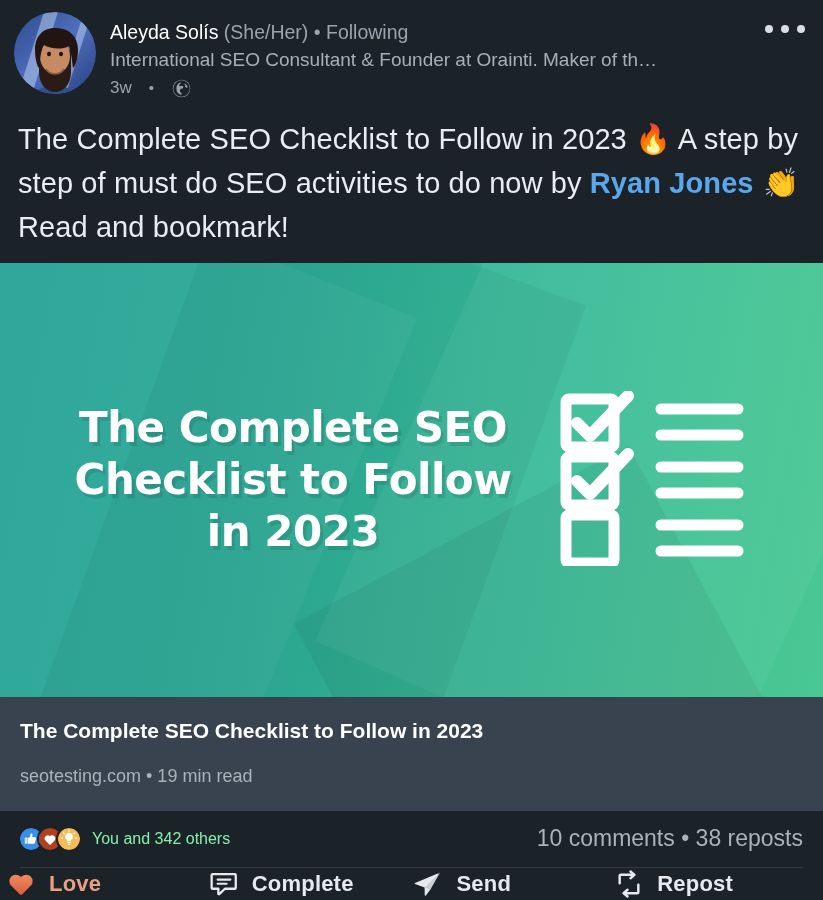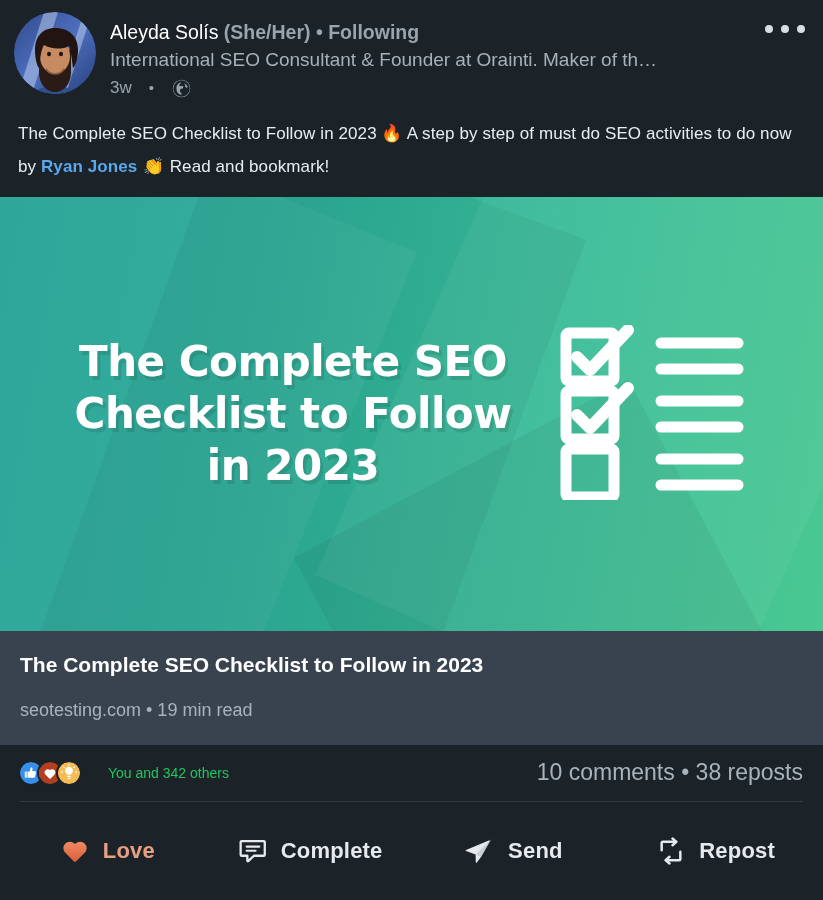--- a/index.html
+++ b/index.html
@@ -15,37 +15,37 @@
   
   .header{display:flex;align-items:flex-start;padding:12px 16px 0 14px;position:relative;}
   .avatar{
     width:82px;height:82px;border-radius:50%;flex:none;overflow:hidden;
     background:#2a3a6b;position:relative;
   }
   .avatar svg{display:block;width:82px;height:82px;}
   .hinfo{margin-left:14px;flex:1;min-width:0;padding-top:8px;}
   .nameline{font-size:19.5px;line-height:24px;white-space:nowrap;overflow:hidden;}
   .nameline .nm{color:#fff;font-weight:normal;}
-  .nameline .sub{color:#9aa4ad;font-weight:bold;text-align:center;}
+  .nameline .sub{color:#9aa4ad;font-weight:normal;text-align:center;}
   .headline{
     color:#a6b0b8;font-size:19px;line-height:24px;margin-top:4px;
     white-space:nowrap;overflow:hidden;text-overflow:ellipsis;max-width:608px;
   }
   .metaline{display:flex;align-items:center;gap:17px;margin-top:5px;color:#9aa4ad;font-size:17px;line-height:22px;}
   .globe{display:block;}
   .dotsep{font-size:15px;line-height:22px;color:#9aa4ad;}
   .menu-btn{
     position:absolute;right:16px;top:14px;width:44px;height:30px;
     display:flex;align-items:center;justify-content:center;gap:8px;cursor:pointer;
   }
   .menu-btn i{display:block;width:8px;height:8px;border-radius:50%;background:#d9dee2;}
 
   
   .ptext{
-    color:#e9edf0;font-size:17px;line-height:33px;
+    color:#e9edf0;font-size:29px;line-height:44px;
     padding:18px 18px 0 18px;margin:0;
     letter-spacing:.1px;
   }
   .ptext .mention{color:#5aa7ec;font-weight:bold;}
   .emo{font-family:"DejaVu Sans",sans-serif;}
 
   
   .media{position:relative;width:823px;height:434px;margin-top:14px;overflow:hidden;flex:none;}
   .media .bg{position:absolute;inset:0;background:linear-gradient(100deg,#26a396 0%,#2bab97 32%,#39bb99 62%,#49c892 100%);}
   .media .facetA{
@@ -77,29 +77,29 @@
   
   .linkcard{background:#38434f;padding:20px 20px 22px 20px;flex:none;cursor:pointer;}
   .lc-title{color:#fff;font-size:21px;font-weight:bold;line-height:28px;}
   .lc-sub{color:#a9b3bb;font-size:18px;line-height:26px;margin-top:18px;}
 
   
   .social{display:flex;align-items:center;justify-content:space-between;padding:14px 20px 0 18px;flex:none;}
   .reactions{display:flex;align-items:center;cursor:pointer;}
   .rx{width:26px;height:26px;border-radius:50%;border:2px solid #1b2228;box-sizing:border-box;display:block;}
   .rx:not(:first-child){margin-left:-7px;}
-  .rx-label{color:#22c55e;font-size:14px;margin-left:26px;}
+  .rx-label{color:#86efac;font-size:16px;margin-left:10px;}
   .counts{color:#a9b3bb;font-size:23px;cursor:pointer;}
 
   .divider{height:1px;background:#333c44;margin:15px 20px 0 20px;flex:none;}
 
   
   .actions{display:flex;align-items:center;flex:1;padding:0 6px;}
   .act{
-    flex:1;display:flex;align-items:center;justify-content:center;gap:13px;
+    flex:1;display:flex;align-items:center;gap:13px;
     cursor:pointer;height:100%;
   }
   .act .lbl{font-size:22px;font-weight:bold;color:#e6eaed;letter-spacing:.2px;}
   .act.active .lbl{color:#e8a084;}
 </style>
 </head>
 <body>
 
 <div class="post">
 

